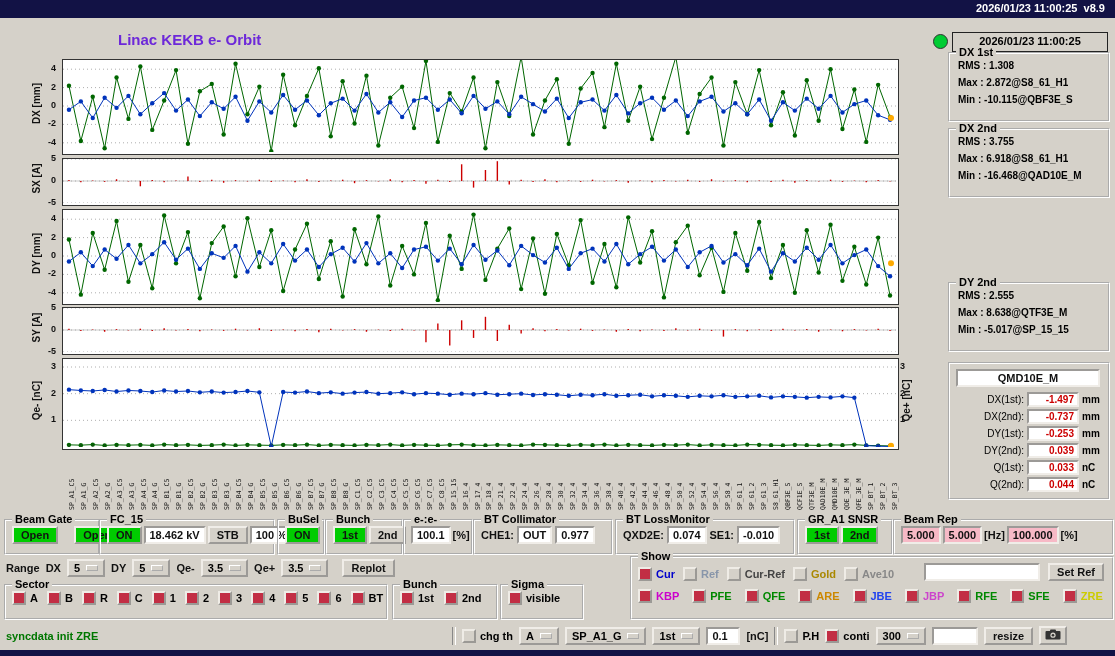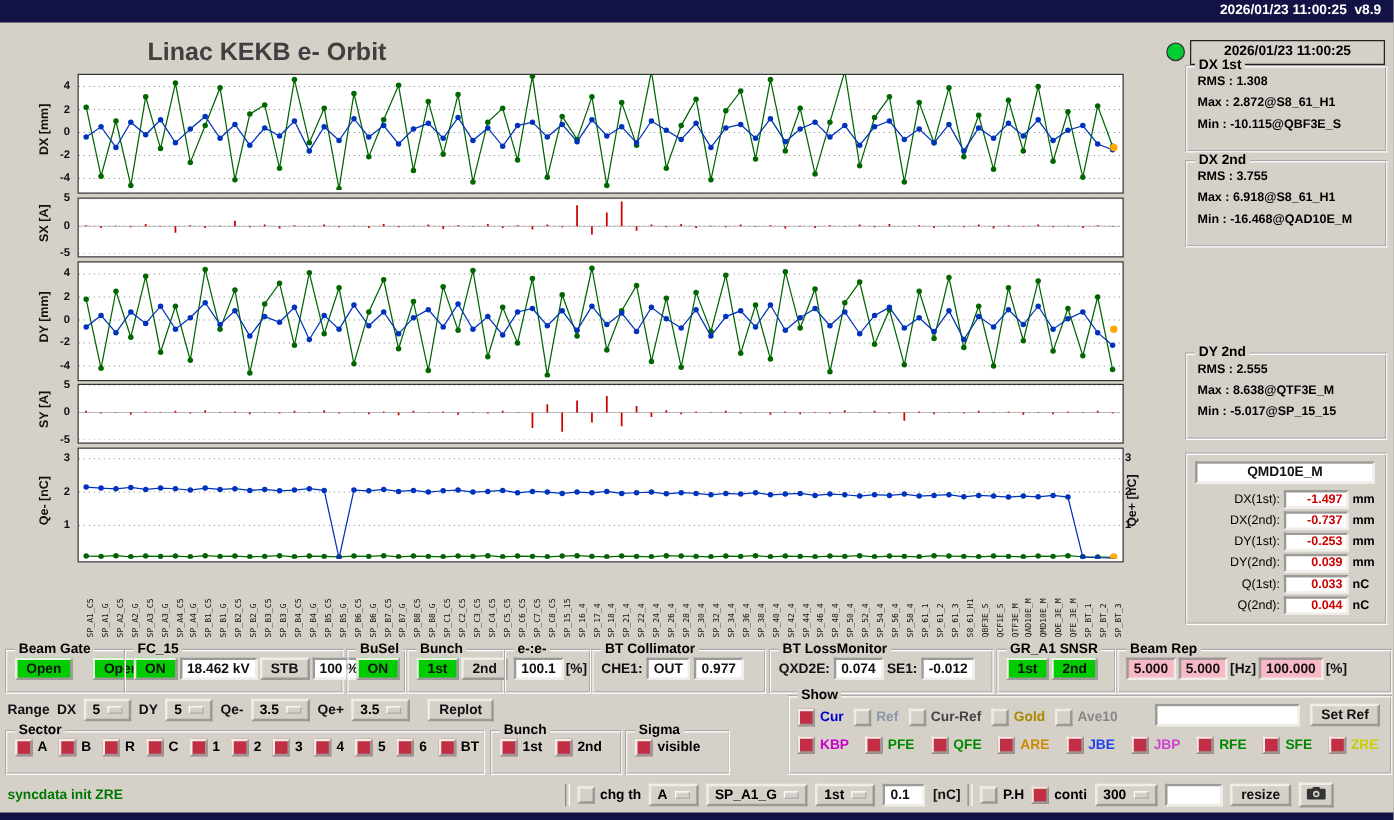--- a/index.html
+++ b/index.html
@@ -2,21 +2,21 @@
 <html><head>
 <meta charset="utf-8">
 <style>
   html,body{margin:0;padding:0;background:#9a9890;}
   #screen{position:relative;width:1115px;height:656px;background:#d5d1c9;overflow:hidden;
           font-family:"Liberation Sans","DejaVu Sans",sans-serif;}
   .navy{background:#121245;}
   #topbar{position:absolute;top:0;left:0;width:1115px;height:18px;}
   #topbar .txt{position:absolute;right:10px;top:2px;color:#ffffff;font-size:11px;font-weight:bold;white-space:nowrap;}
   #botbar{position:absolute;top:650px;left:0;width:1115px;height:6px;}
-  #title{position:absolute;left:118px;top:31px;font-size:20px;font-weight:bold;color:#404040;}
+  #title{position:absolute;left:118px;top:31px;font-size:15px;font-weight:bold;color:#6d28d9;}
   .plotbox{position:absolute;left:62px;width:835px;background:#ffffff;border:1px solid #333;}
   .plotbox svg{display:block;overflow:hidden;}
   .ylab{position:absolute;width:80px;text-align:center;font-size:10px;font-weight:bold;transform:rotate(-90deg);color:#111;}
   .tick{position:absolute;font-size:9px;font-weight:bold;width:22px;text-align:right;color:#111;}
   .tickr{position:absolute;font-size:9px;font-weight:bold;color:#111;}
   #xlabels{position:absolute;top:448px;left:0;width:1115px;height:64px;overflow:hidden;}
   #xlabels span{position:absolute;top:62px;transform:rotate(-90deg);transform-origin:0 0;
                 font-family:"DejaVu Sans Mono",monospace;font-size:6.5px;white-space:nowrap;color:#111;}
   .fs{position:absolute;border:2px groove #ffffff;}
   .fs>.lg{position:absolute;top:-8px;left:6px;background:#d5d1c9;padding:0 3px;font-size:11px;font-weight:bold;white-space:nowrap;}
@@ -923,21 +923,21 @@
       <span class="fld">OUT</span>
       <span class="fld">0.977</span>
     </div>
   </div>
   <div class="fs" style="left:615px;top:519px;width:176px;height:32px;">
     <span class="lg">BT LossMonitor</span>
     <div class="row" style="gap:3px;">
       <span class="lbl">QXD2E:</span>
       <span class="fld">0.074</span>
       <span class="lbl">SE1:</span>
-      <span class="fld">-0.012</span>
+      <span class="fld">-0.010</span>
     </div>
   </div>
   <div class="fs" style="left:797px;top:519px;width:92px;height:32px;">
     <span class="lg">GR_A1 SNSR</span>
     <div class="row" style="gap:2px;">
       <span class="btn green">1st</span>
       <span class="btn green">2nd</span>
     </div>
   </div>
   <div class="fs" style="left:893px;top:519px;width:217px;height:32px;">

